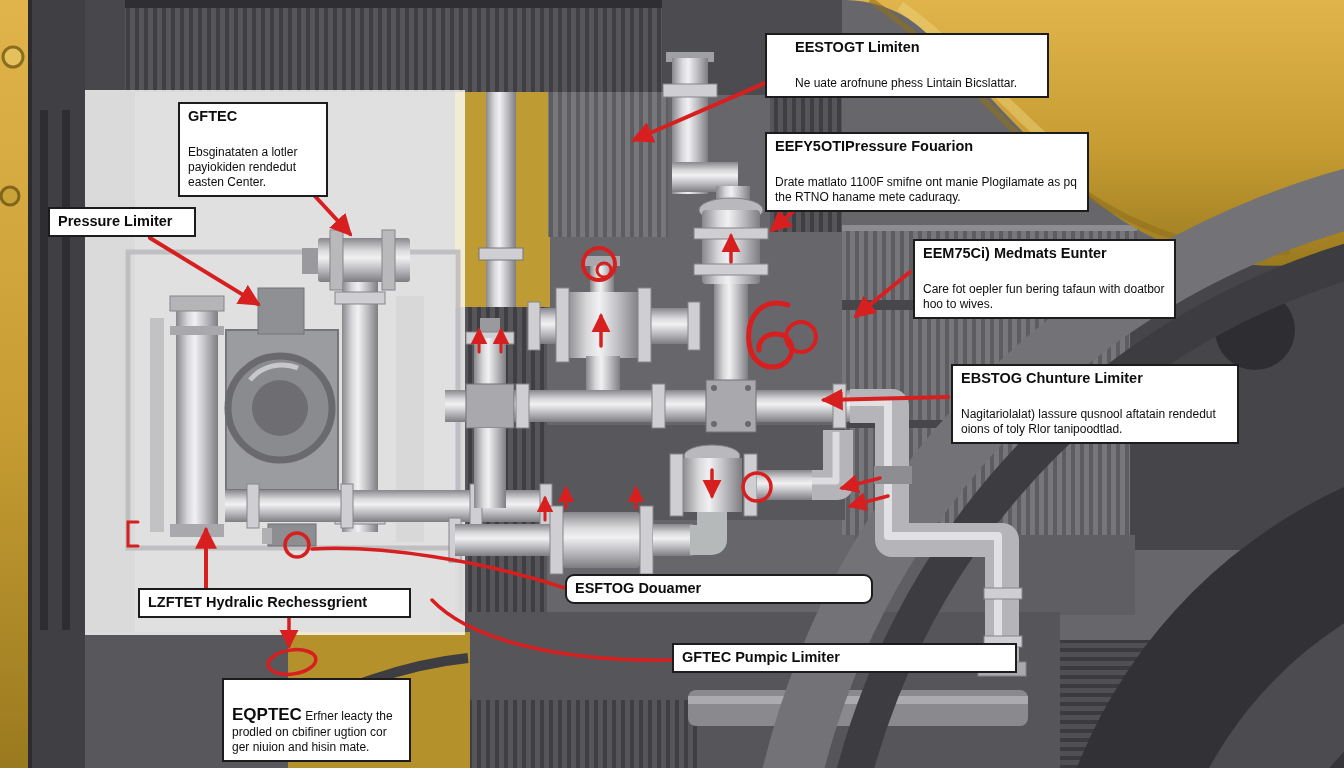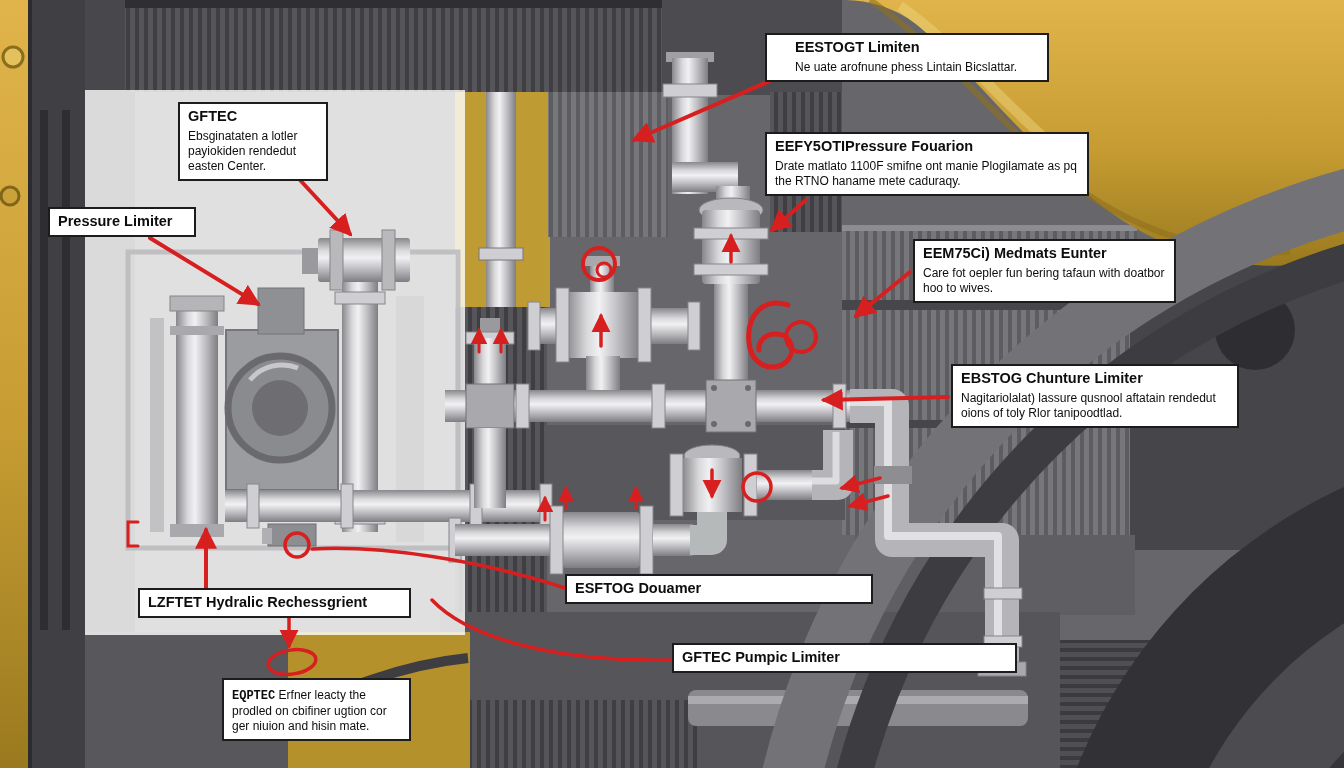--- a/index.html
+++ b/index.html
@@ -6,29 +6,29 @@
   #stage {
     position:relative; width:1344px; height:768px; overflow:hidden;
     background:#67676b; font-family:"Liberation Sans", sans-serif;
   }
   #scene { position:absolute; left:0; top:0; }
   .callout {
     position:absolute; background:#ffffff; border:2px solid #1c1c1c;
     color:#0d0d0d; box-sizing:border-box; padding:4px 8px 5px; z-index:5;
   }
   .callout .t { font-weight:700; font-size:14.5px; line-height:1.2; }
-  .callout .b { font-size:12px; line-height:1.24; margin-top:4px; }
-  .callout .ti { font-weight:700; font-size:12px;font-family:Liberation Mono, monospace; }
+  .callout .b { font-size:12px; line-height:1.24; margin-top:20px; }
+  .callout .ti { font-weight:700; font-size:17px; }
   #co-eestogt  { left:765px; top:33px;  width:284px;padding-left:28px; }
   #co-exwegt   { left:178px; top:102px; width:150px; }
   #co-plimiter { left:48px;  top:207px; width:148px; }
   #co-fouarion { left:765px; top:132px; width:324px; }
   #co-medmats  { left:913px; top:239px; width:263px; }
   #co-chunture { left:951px; top:364px; width:288px; }
-  #co-douamer  { left:565px; top:574px; width:308px; }
+  #co-douamer  { left:565px; top:574px; width:308px;border-radius:9px; }
   #co-hydralic { left:138px; top:588px; width:273px; }
   #co-pumpic   { left:672px; top:643px; width:345px; }
   #co-eqptec   { left:222px; top:678px; width:189px; }
 </style>
 </head>
 <body>
 
 <div id="stage">
 
 <svg id="scene" width="1344" height="768" viewBox="0 0 1344 768">

